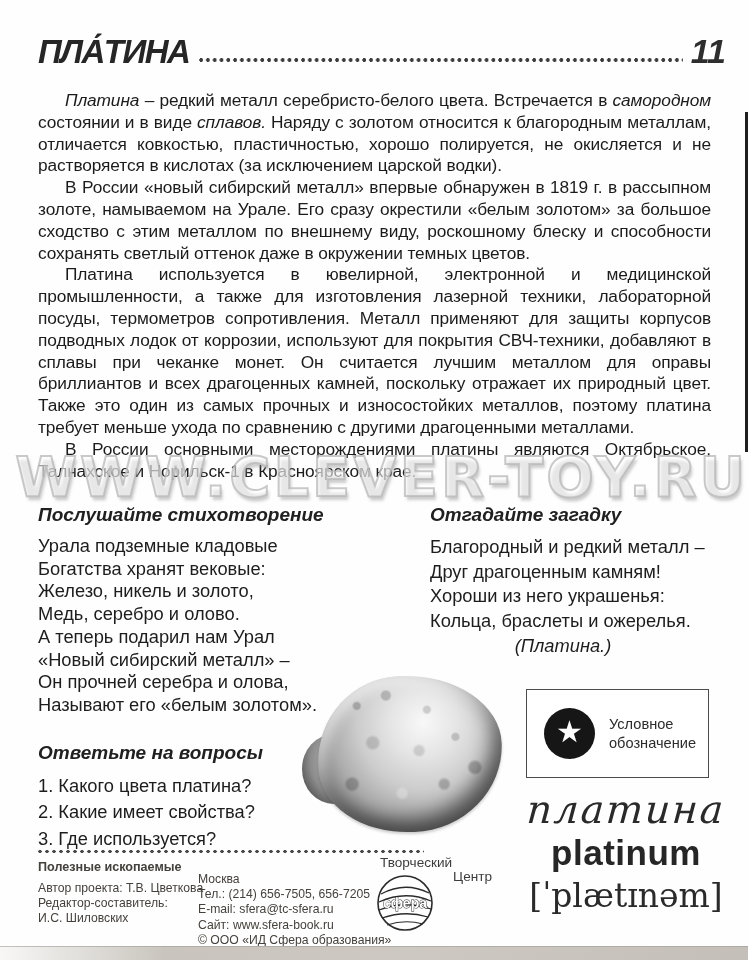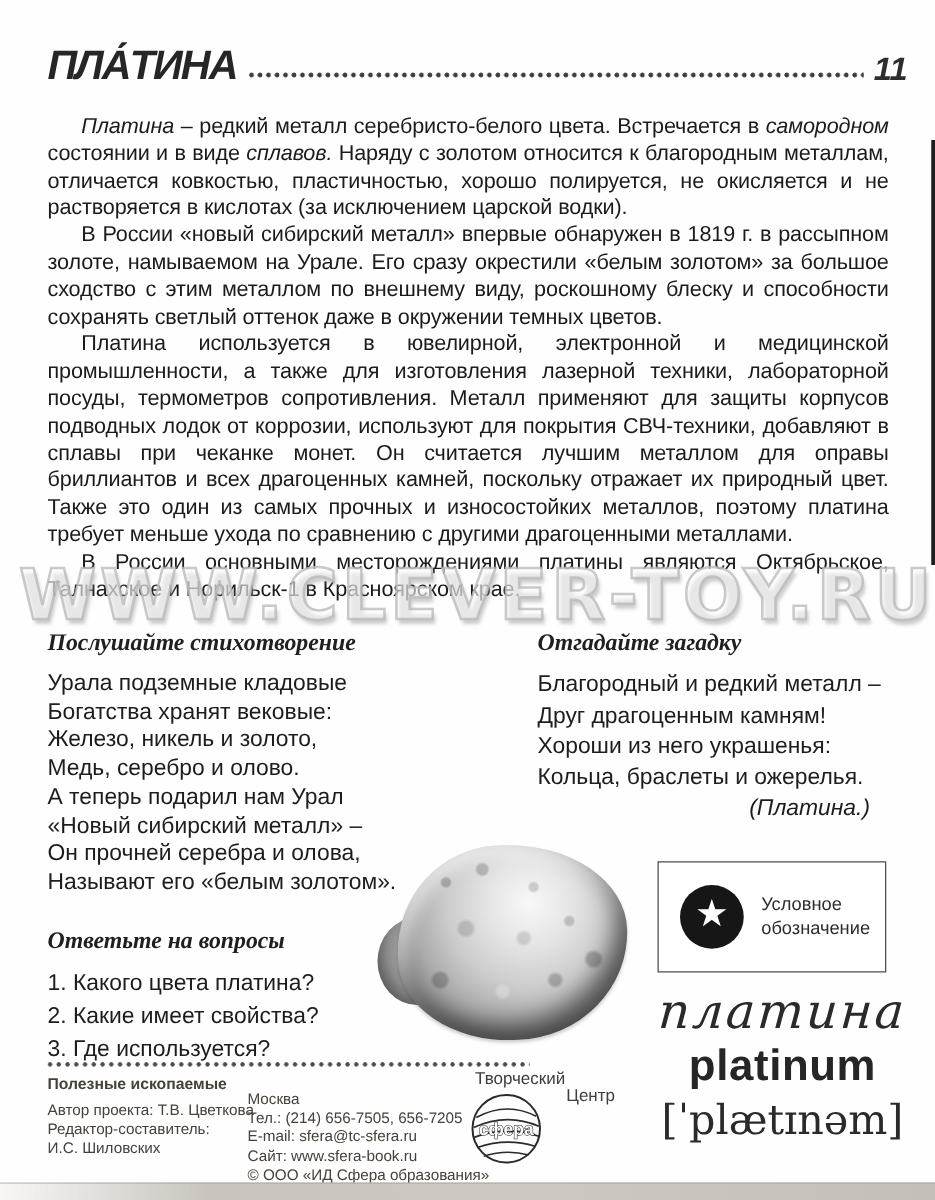--- a/index.html
+++ b/index.html
@@ -6,40 +6,40 @@
   .page{position:relative;width:748px;height:960px;background:#fefefe;overflow:hidden;
         font-family:"Liberation Sans",sans-serif;color:#1b1b1b;}
 
   
   .title-row{position:absolute;top:34px;left:38px;width:688px;display:flex;align-items:flex-end;}
   .page-title{font-size:33px;font-weight:bold;font-style:italic;letter-spacing:-1.5px;
               color:#262626;white-space:nowrap;line-height:1.1;}
   .leader{flex:1;height:6px;margin:0 8px 7px 10px;
           background-image:radial-gradient(circle at 2.2px 3px,#3c3c3c 1.7px,transparent 2.1px);
           background-size:6.8px 6px;background-repeat:repeat-x;}
-  .page-number{font-size:26px;font-style:italic;font-weight:600;color:#2e2e2e;line-height:1;margin-bottom:2px;}
+  .page-number{font-size:34px;font-style:italic;font-weight:600;color:#2e2e2e;line-height:1;margin-bottom:2px;}
 
   
   .article{position:absolute;top:90px;left:38px;width:673px;z-index:2;}
   .para{margin:0;text-indent:27px;font-size:17.3px;line-height:21.8px;text-align:justify;
         letter-spacing:-0.1px;color:#1b1b1b;}
 
   
   .watermark{position:absolute;top:444px;left:0;width:748px;text-align:right;z-index:5;
              font-family:"DejaVu Sans",sans-serif;font-weight:bold;font-size:56px;letter-spacing:3px;
              color:rgba(255,255,255,0.52);-webkit-text-stroke:2px rgba(186,186,186,0.78);
              text-shadow:2px 4px 3px rgba(145,145,145,0.45);pointer-events:none;}
 
   
   .left-col{position:absolute;top:504px;left:38px;width:375px;z-index:2;}
   .right-col{position:absolute;top:504px;left:430px;width:282px;z-index:2;}
-  .sec-title{font-size:19px;font-weight:bold;font-style:italic;color:#202020;margin:0 0 9px 0;font-family:Liberation Serif, serif;}
+  .sec-title{font-size:19px;font-weight:bold;font-style:italic;color:#202020;margin:0 0 9px 0;}
   .poem-line,.riddle-line{font-size:18.3px;line-height:22.7px;white-space:nowrap;color:#1d1d1d;}
   .riddle-line{line-height:24.6px;}
-  .riddle-answer{font-size:18.3px;font-style:italic;text-align:right;padding-right:16px;margin-top:2px;color:#1d1d1d;}
+  .riddle-answer{font-size:18.3px;font-style:italic;text-align:center;padding-right:16px;margin-top:2px;color:#1d1d1d;}
   .questions-title{margin-top:25px;}
   .question-line{font-size:18.3px;line-height:26.6px;white-space:nowrap;color:#1d1d1d;}
   .questions-wrap{margin-top:6px;}
 
   
   .nugget{position:absolute;left:306px;top:674px;width:198px;height:160px;z-index:1;}
   .nugget-lobe{position:absolute;left:-4px;bottom:30px;width:58px;height:70px;
                border-radius:55% 45% 45% 55%/50% 45% 55% 50%;
                background:radial-gradient(ellipse at 62% 38%,#c7c7c7,#8b8b8b 55%,#4a4a4a 85%,#323232);}
   .nugget-body{position:absolute;left:12px;top:2px;width:184px;height:156px;

